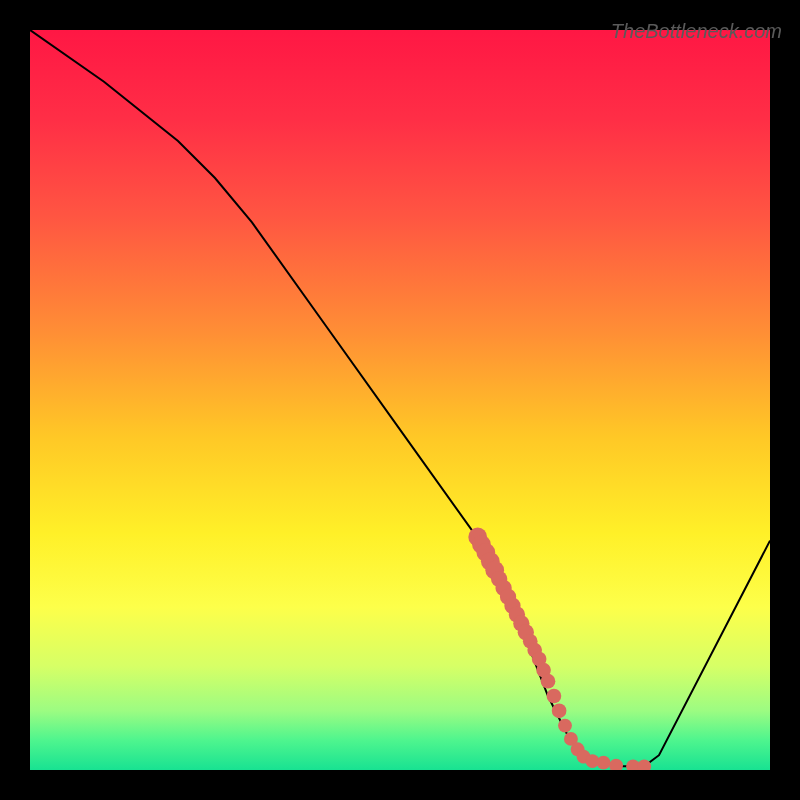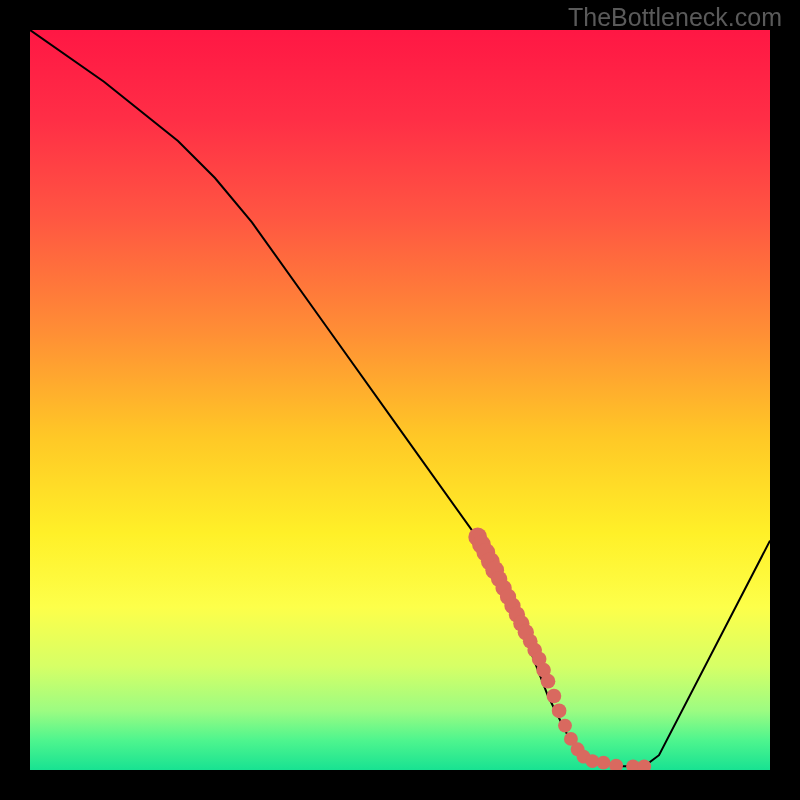--- a/index.html
+++ b/index.html
@@ -12,26 +12,27 @@
     font-family: Arial, sans-serif;
   }
   .outer {
     width: 800px;
     height: 800px;
     background: #000;
     position: relative;
   }
   .watermark {
     position: absolute;
-    top: 3px;
+    top: 20px;
     right: 18px;
     color: #5a5a5a;
-    font-size: 25px;
+    font-size: 20px;
     font-weight: 500;
     z-index: 10;
+    font-style: italic;
   }
   .plot {
     position: absolute;
     left: 30px;
     top: 30px;
     width: 740px;
     height: 740px;
   }
   svg {
     display: block;

